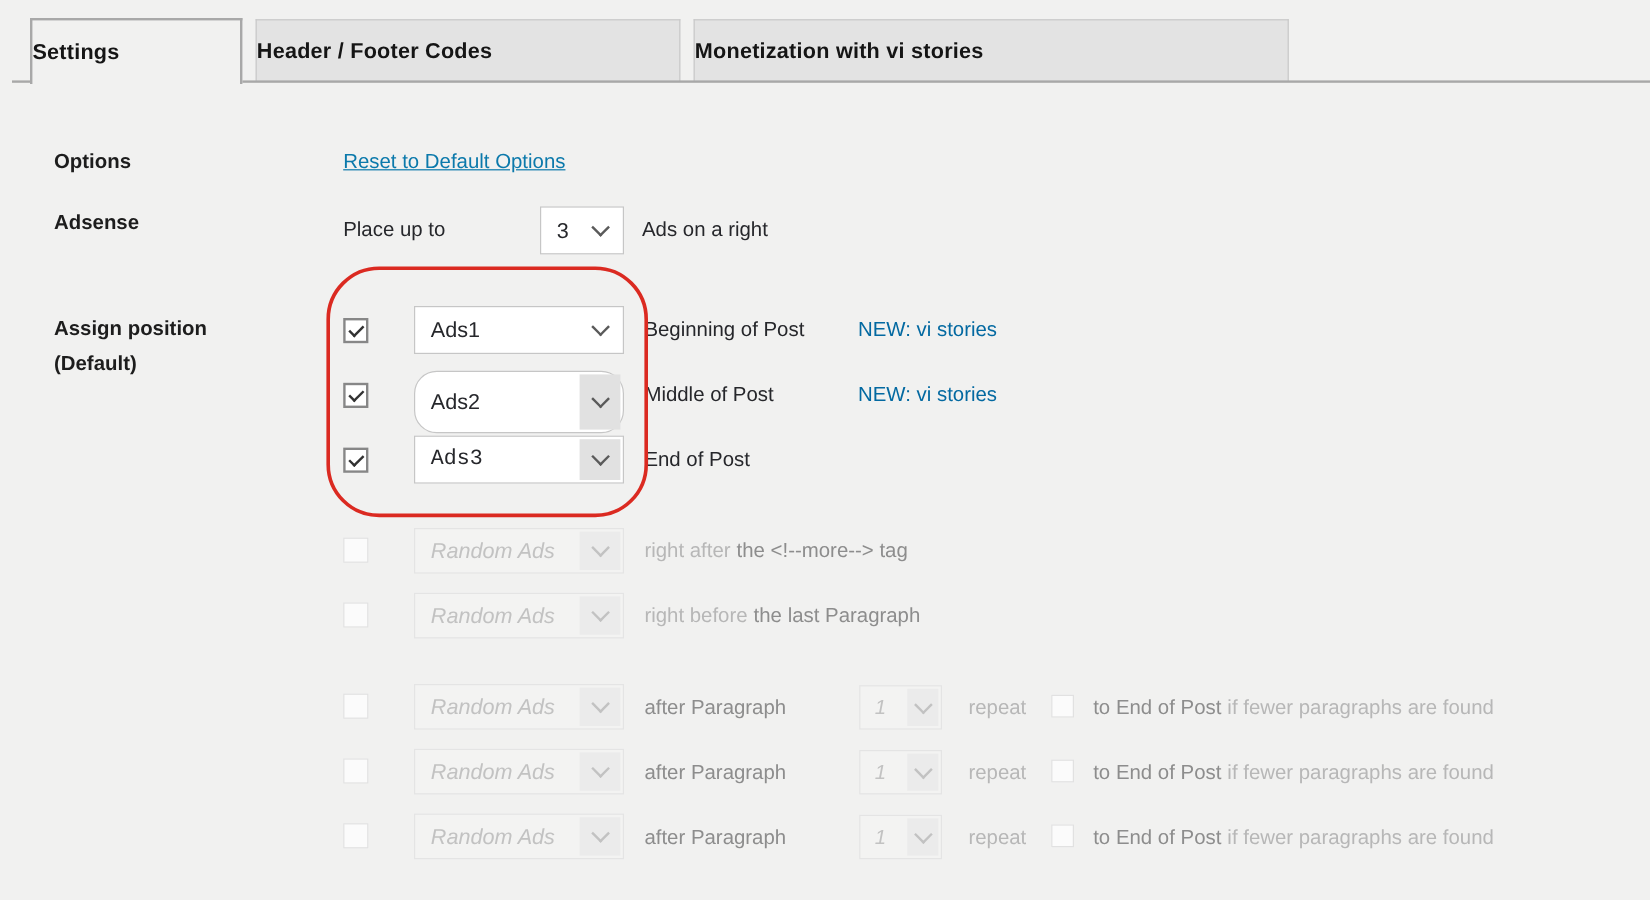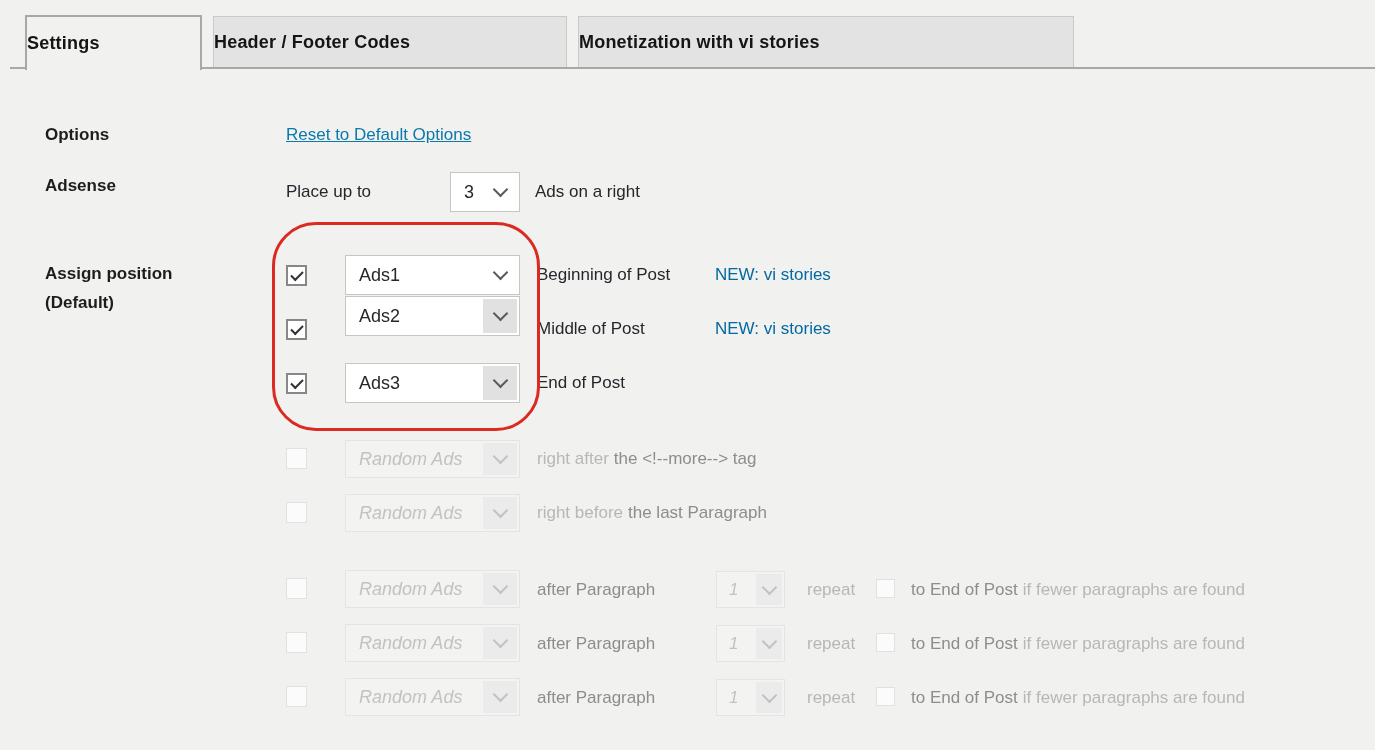--- a/index.html
+++ b/index.html
@@ -96,33 +96,33 @@
   <span class="arrow-btn">
       <span class="chev"></span>
     </span>
 </div>
 <div class="abs txt" style="left:537px;top:264px;">Beginning of Post</div>
 <div class="abs txt t-red" style="left:715px;top:264px;">NEW: vi stories</div>
 
 <div class="abs checkbox" style="left:286px;top:319px;">
     <span class="check"></span>
   </div>
-<div class="abs select" style="left:345px;top:296px;width:175px;height:40px;">
+<div class="abs select" style="left:345px;top:309px;width:175px;height:52px;border-radius:19px;">
   <span>Ads2</span>
   <span class="arrow-btn gray">
       <span class="chev"></span>
     </span>
 </div>
 <div class="abs txt" style="left:537px;top:318px;">Middle of Post</div>
 <div class="abs txt t-red" style="left:715px;top:318px;">NEW: vi stories</div>
 
 <div class="abs checkbox" style="left:286px;top:373px;">
     <span class="check"></span>
   </div>
-<div class="abs select" style="left:345px;top:363px;width:175px;height:40px;">
+<div class="abs select" style="left:345px;top:363px;width:175px;height:40px;font-family:Liberation Mono, monospace;">
   <span>Ads3</span>
   <span class="arrow-btn gray">
       <span class="chev"></span>
     </span>
 </div>
 <div class="abs txt" style="left:537px;top:372px;">End of Post</div>
 
 <div class="abs checkbox disabled" style="left:286px;top:448px;"></div>
 <div class="abs select disabled" style="left:345px;top:440px;width:175px;height:38px;">
   <span>Random Ads</span>

